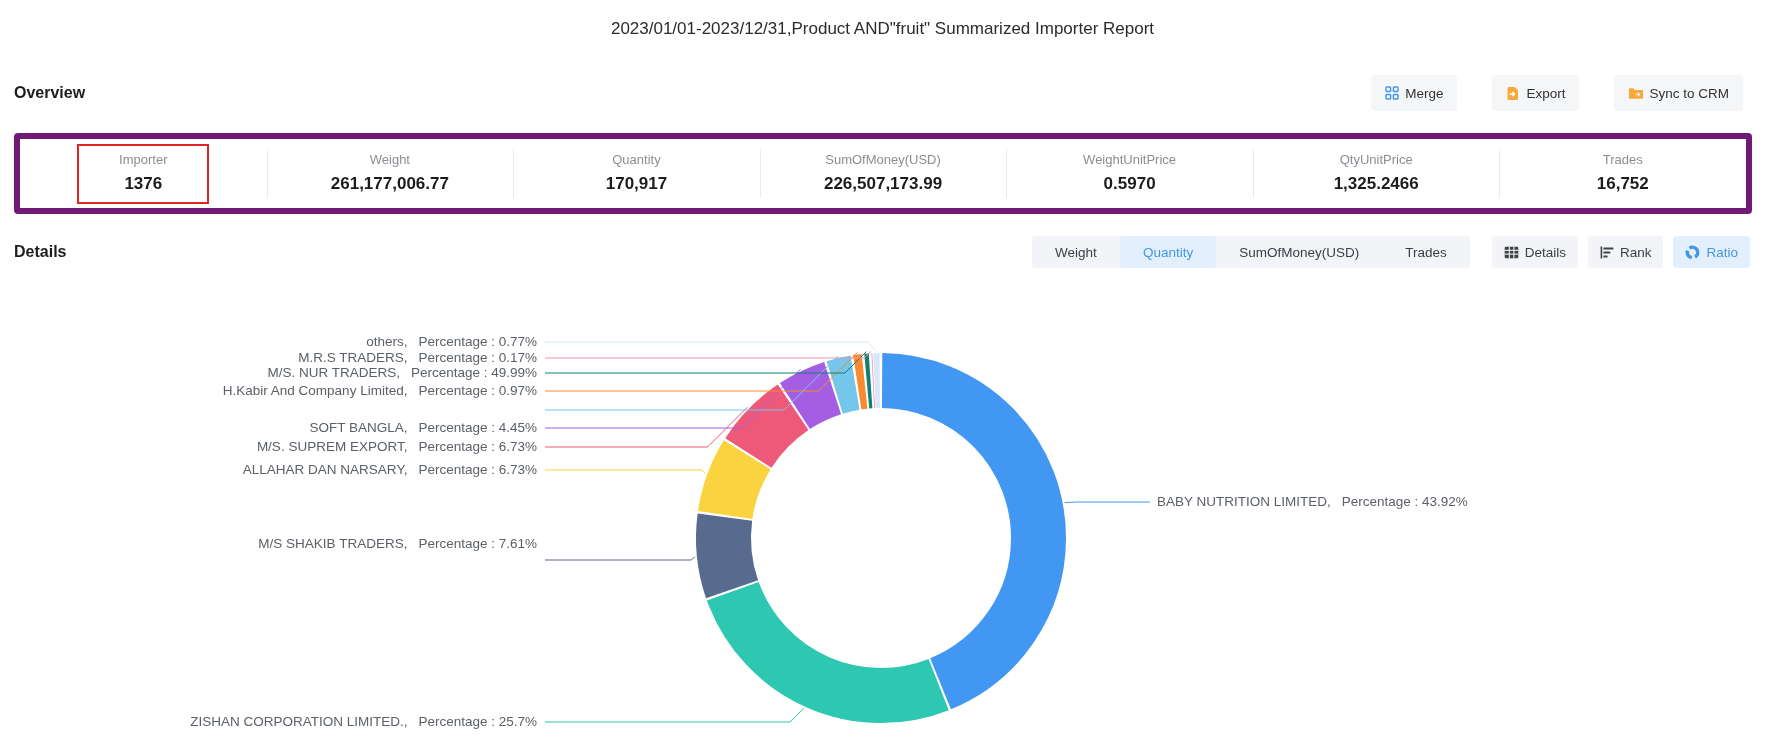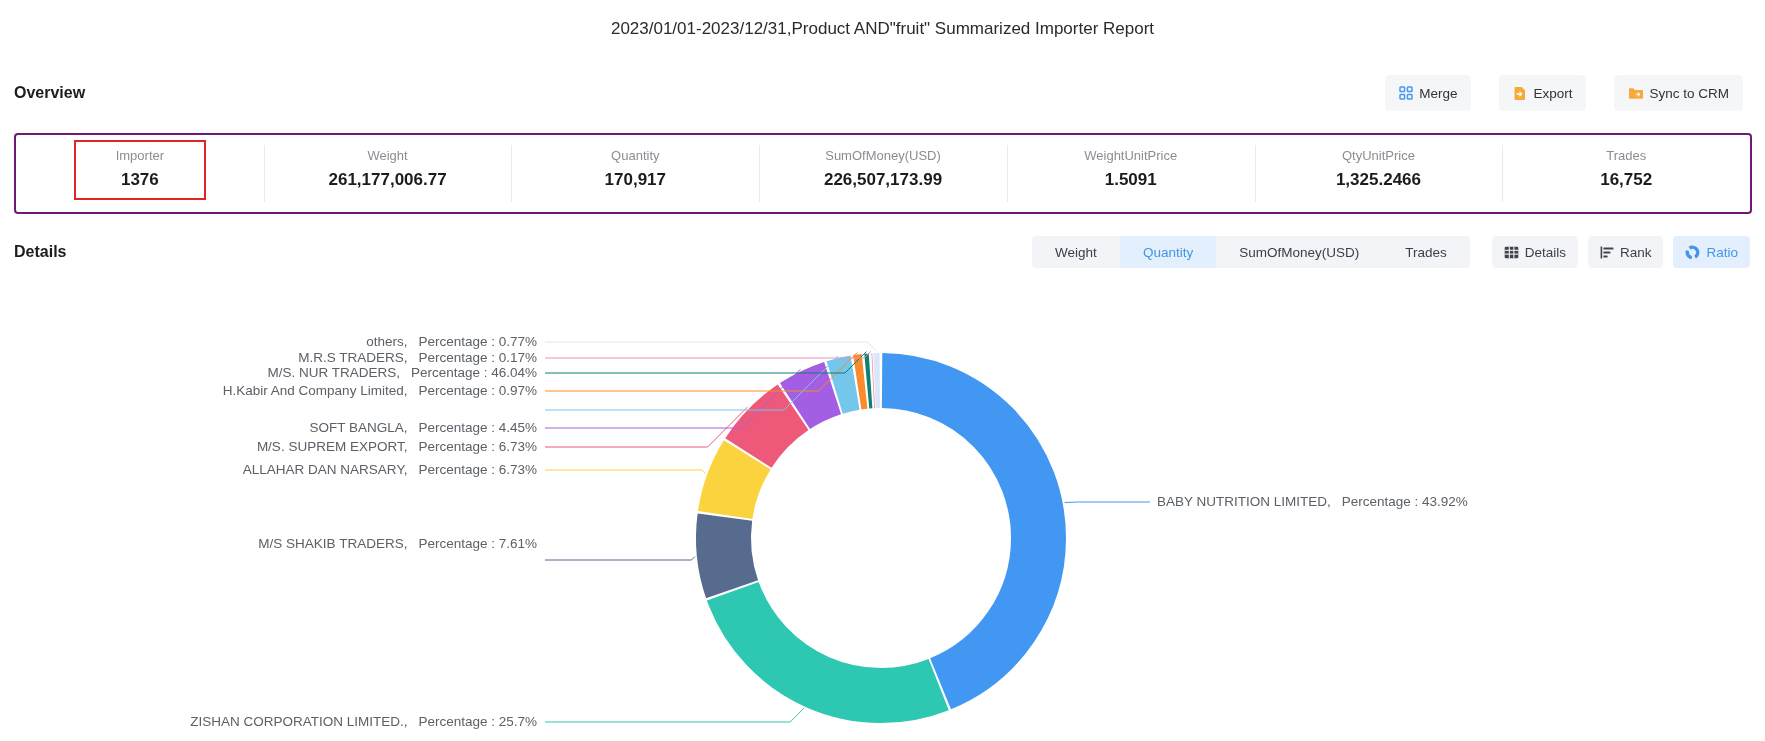--- a/index.html
+++ b/index.html
@@ -3,26 +3,26 @@
 <meta charset="utf-8">
 <style>
   html,body{margin:0;padding:0;background:#fff;}
   .page{position:relative;width:1765px;height:741px;background:#fff;overflow:hidden;
         font-family:"Liberation Sans",sans-serif;color:#222;}
   .report-title{padding-top:19px;text-align:center;font-size:17px;color:#2b2b2b;}
   .row{display:flex;align-items:center;justify-content:space-between;}
   .overview-row{margin:36px 22px 0 14px;height:36px;}
   .details-row{margin:22px 15px 0 14px;height:32px;gap:22px;}
   .section-heading{font-size:16px;font-weight:700;color:#1d1d1d;}
-  .actions{display:flex;gap:28px;}
+  .actions{display:flex;gap:35px;}
   .act-btn{display:flex;align-items:center;gap:6px;height:36px;padding:0 14px;border:none;
            background:#f4f6f8;border-radius:4px;font-size:13.5px;color:#333;cursor:pointer;
            font-family:"Liberation Sans",sans-serif;}
   .ic{display:flex;align-items:center;}
-  .stats-card{position:relative;margin:22px 13px 0 14px;height:81px;border:2px solid #701a75;
+  .stats-card{position:relative;margin:22px 13px 0 14px;height:81px;border:6px solid #701a75;
               border-radius:4px;display:flex;box-sizing:border-box;}
   .stat-cell{flex:1;position:relative;text-align:center;padding-top:13px;cursor:pointer;}
   .stat-cell + .stat-cell::before{content:"";position:absolute;left:0;top:10px;bottom:10px;
               width:1px;background:#e8eaed;}
   .stat-label{font-size:13px;color:#8a8e94;line-height:16px;}
   .stat-value{margin-top:6px;font-size:17px;font-weight:600;color:#1c1c1e;line-height:20px;}
   .red-box{position:absolute;left:50%;transform:translateX(-50%);top:5px;width:128px;height:56px;
            border:2px solid #e02424;pointer-events:none;}
   .details-controls{display:flex;align-items:center;gap:22px;}
   .tab-group{display:flex;height:32px;}
@@ -100,21 +100,21 @@
       <div class="stat-cell">
         <div class="stat-label">Quantity</div>
         <div class="stat-value">170,917</div>
       </div>
       <div class="stat-cell">
         <div class="stat-label">SumOfMoney(USD)</div>
         <div class="stat-value">226,507,173.99</div>
       </div>
       <div class="stat-cell">
         <div class="stat-label">WeightUnitPrice</div>
-        <div class="stat-value">1.5091</div>
+        <div class="stat-value">0.5970</div>
       </div>
       <div class="stat-cell">
         <div class="stat-label">QtyUnitPrice</div>
         <div class="stat-value">1,325.2466</div>
       </div>
       <div class="stat-cell">
         <div class="stat-label">Trades</div>
         <div class="stat-value">16,752</div>
       </div>
     </div>
@@ -190,18 +190,18 @@
         <circle cx="881" cy="258" r="157.5" fill="none" stroke="#D9E8F8" stroke-width="55" stroke-dasharray="5.419932981282043 989.6016858807849" transform="rotate(267.62800000000004 881 258)"></circle>
         <polyline points="545.0,62.0 867.4,62.0 876.5,71.1" fill="none" stroke="#D9E8F8" stroke-width="1"></polyline>
       </svg>
       <div class="pie-label right" style="top: 213px; left: 1157px;"><span class="nm">BABY NUTRITION LIMITED,</span><span class="pct">Percentage : 43.92%</span></div>
       <div class="pie-label left" style="top: 433px;"><span class="nm">ZISHAN CORPORATION LIMITED.,</span><span class="pct">Percentage : 25.7%</span></div>
       <div class="pie-label left" style="top: 255px;"><span class="nm">M/S SHAKIB TRADERS,</span><span class="pct">Percentage : 7.61%</span></div>
       <div class="pie-label left" style="top: 181px;"><span class="nm">ALLAHAR DAN NARSARY,</span><span class="pct">Percentage : 6.73%</span></div>
       <div class="pie-label left" style="top: 158px;"><span class="nm">M/S. SUPREM EXPORT,</span><span class="pct">Percentage : 6.73%</span></div>
       <div class="pie-label left" style="top: 139px;"><span class="nm">SOFT BANGLA,</span><span class="pct">Percentage : 4.45%</span></div>
       <div class="pie-label left" style="top: 102px;"><span class="nm">H.Kabir And Company Limited,</span><span class="pct">Percentage : 0.97%</span></div>
-      <div class="pie-label left" style="top: 84px;"><span class="nm">M/S. NUR TRADERS,</span><span class="pct">Percentage : 46.04%</span></div>
+      <div class="pie-label left" style="top: 84px;"><span class="nm">M/S. NUR TRADERS,</span><span class="pct">Percentage : 49.99%</span></div>
       <div class="pie-label left" style="top: 69px;"><span class="nm">M.R.S TRADERS,</span><span class="pct">Percentage : 0.17%</span></div>
       <div class="pie-label left" style="top: 53px;"><span class="nm">others,</span><span class="pct">Percentage : 0.77%</span></div>
     </div>
 
 </div>
 
 </body></html>

